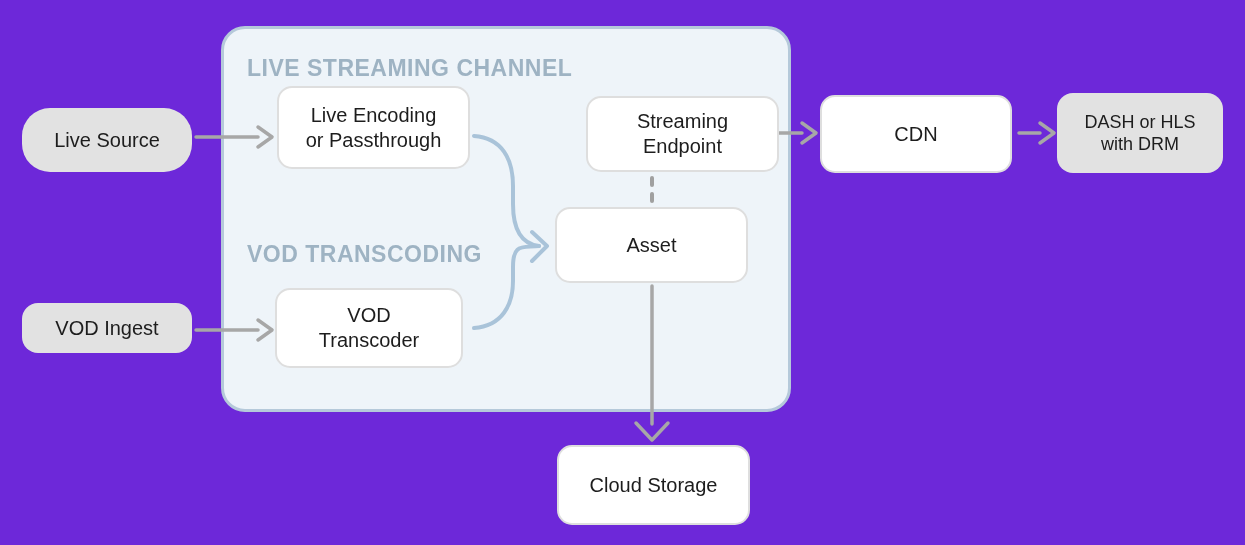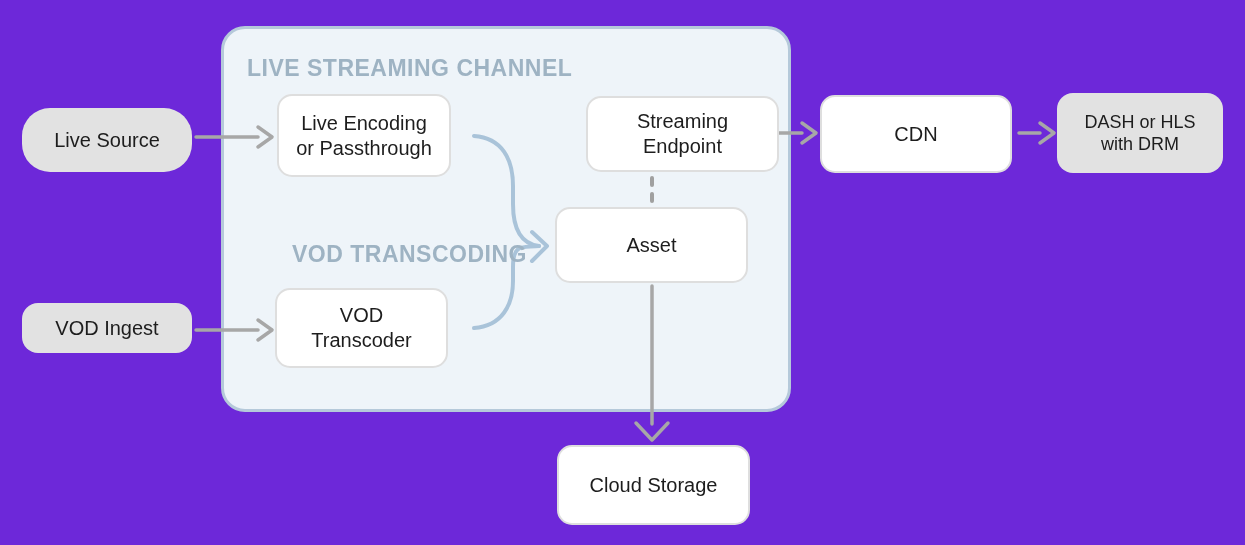--- a/index.html
+++ b/index.html
@@ -22,21 +22,21 @@
   }
   .group-label {
     position: absolute;
     font-weight: bold;
     font-size: 23px;
     letter-spacing: 0.5px;
     color: #9eb3c3;
     white-space: nowrap;
   }
   .group-label.lsc { left: 247px; top: 55px; }
-  .group-label.vod { left: 247px; top: 241px; margin-left: 45px; }
+  .group-label.vod { left: 247px; top: 241px; }
   svg.connectors {
     position: absolute;
     left: 0; top: 0;
     width: 1245px; height: 545px;
   }
   .node {
     position: absolute;
     display: flex;
     align-items: center;
     justify-content: center;
@@ -47,24 +47,24 @@
     line-height: 1.25;
     box-sizing: border-box;
   }
   .node .lbl { white-space: pre-line; }
   .node.white { background: #ffffff; border: 2px solid #dedede; }
   .node.gray  { background: #e2e2e2; }
   .node.small { font-size: 18px; }
 
   .n-live-source        { left: 22px;   top: 108px; width: 170px; height: 64px;  border-radius: 28px; }
   .n-vod-ingest         { left: 22px;   top: 303px; width: 170px; height: 50px;  border-radius: 16px; }
-  .n-live-encoding      { left: 277px;  top: 94px;  width: 174px; height: 83px; }
+  .n-live-encoding      { left: 277px;  top: 86px;  width: 193px; height: 83px; }
   .n-streaming-endpoint { left: 555px;  top: 96px;  width: 193px; height: 76px; margin-left: 31px; }
   .n-asset              { left: 555px;  top: 207px; width: 193px; height: 76px; }
-  .n-vod-transcoder     { left: 275px;  top: 288px; width: 173px; height: 80px; }
+  .n-vod-transcoder     { left: 275px;  top: 288px; width: 188px; height: 80px; }
   .n-cdn                { left: 820px;  top: 95px;  width: 192px; height: 78px; }
   .n-dash-hls-drm       { left: 1057px; top: 93px;  width: 166px; height: 80px; border-radius: 16px; }
   .n-cloud-storage      { left: 557px;  top: 445px; width: 193px; height: 80px; }
 </style>
 </head>
 <body>
 
 <div class="canvas">
 
   <div class="group"></div>

